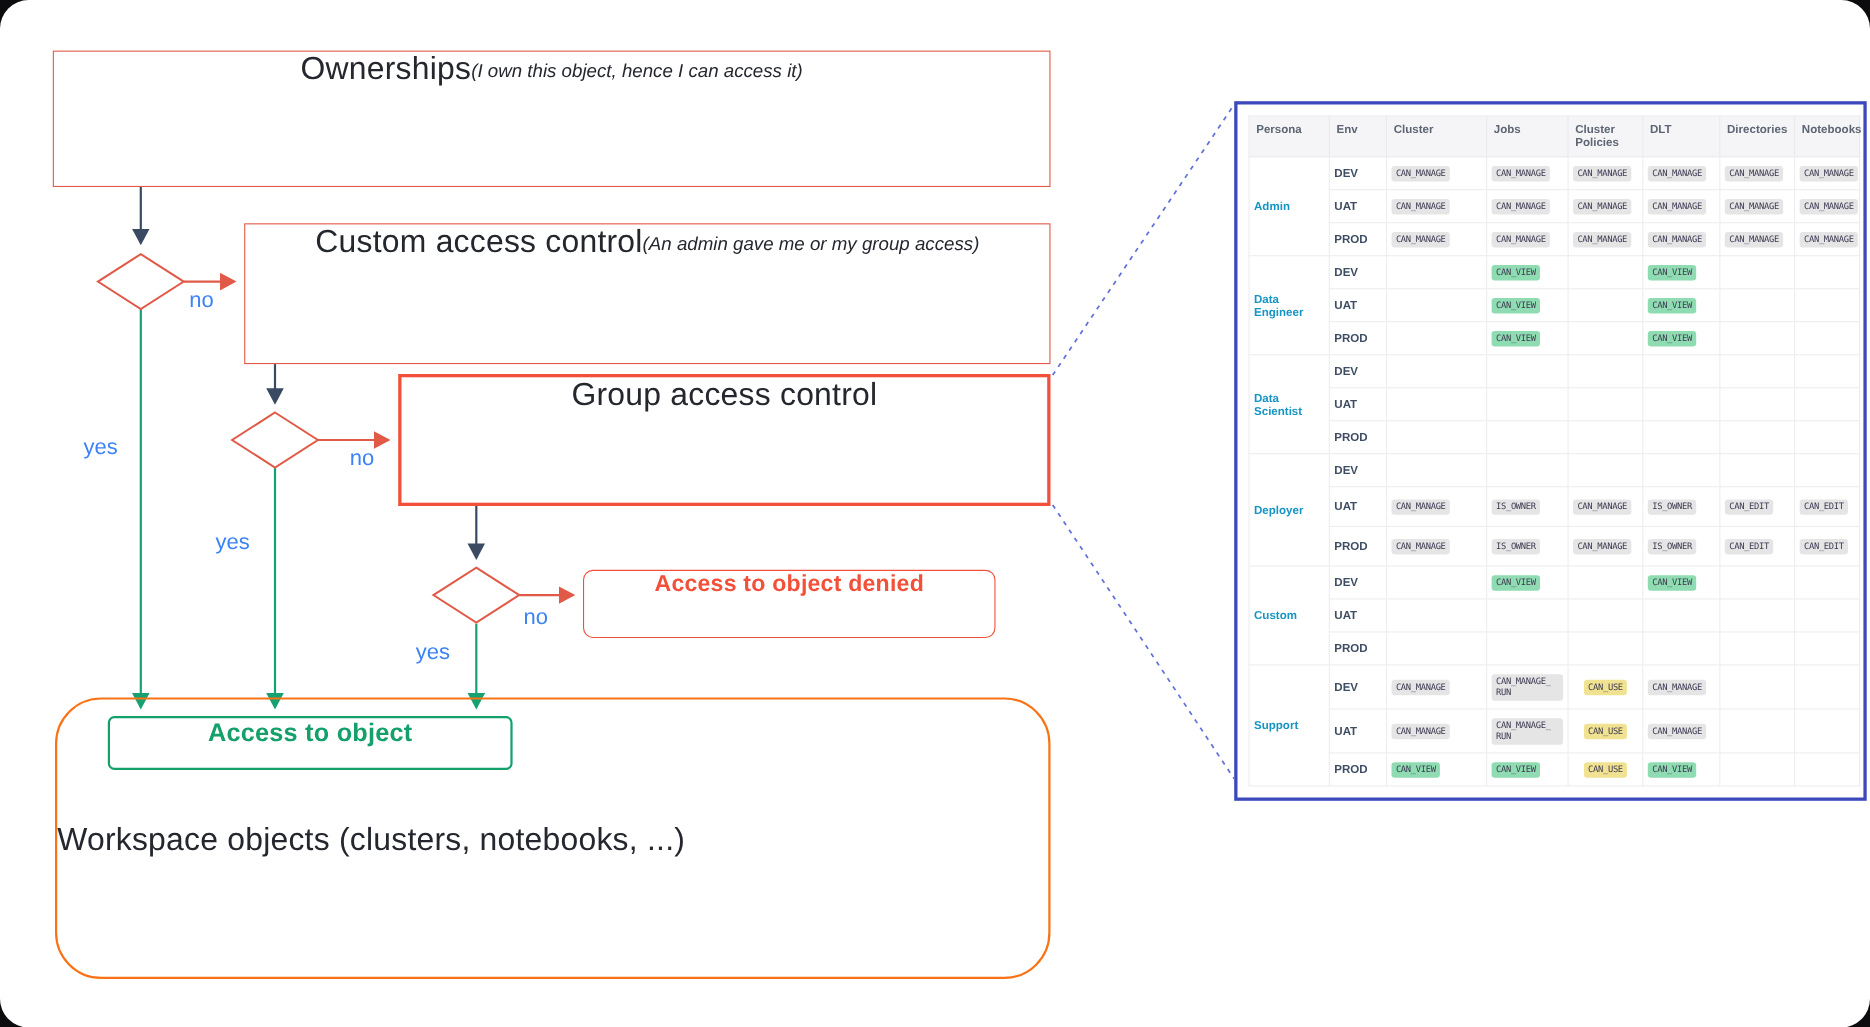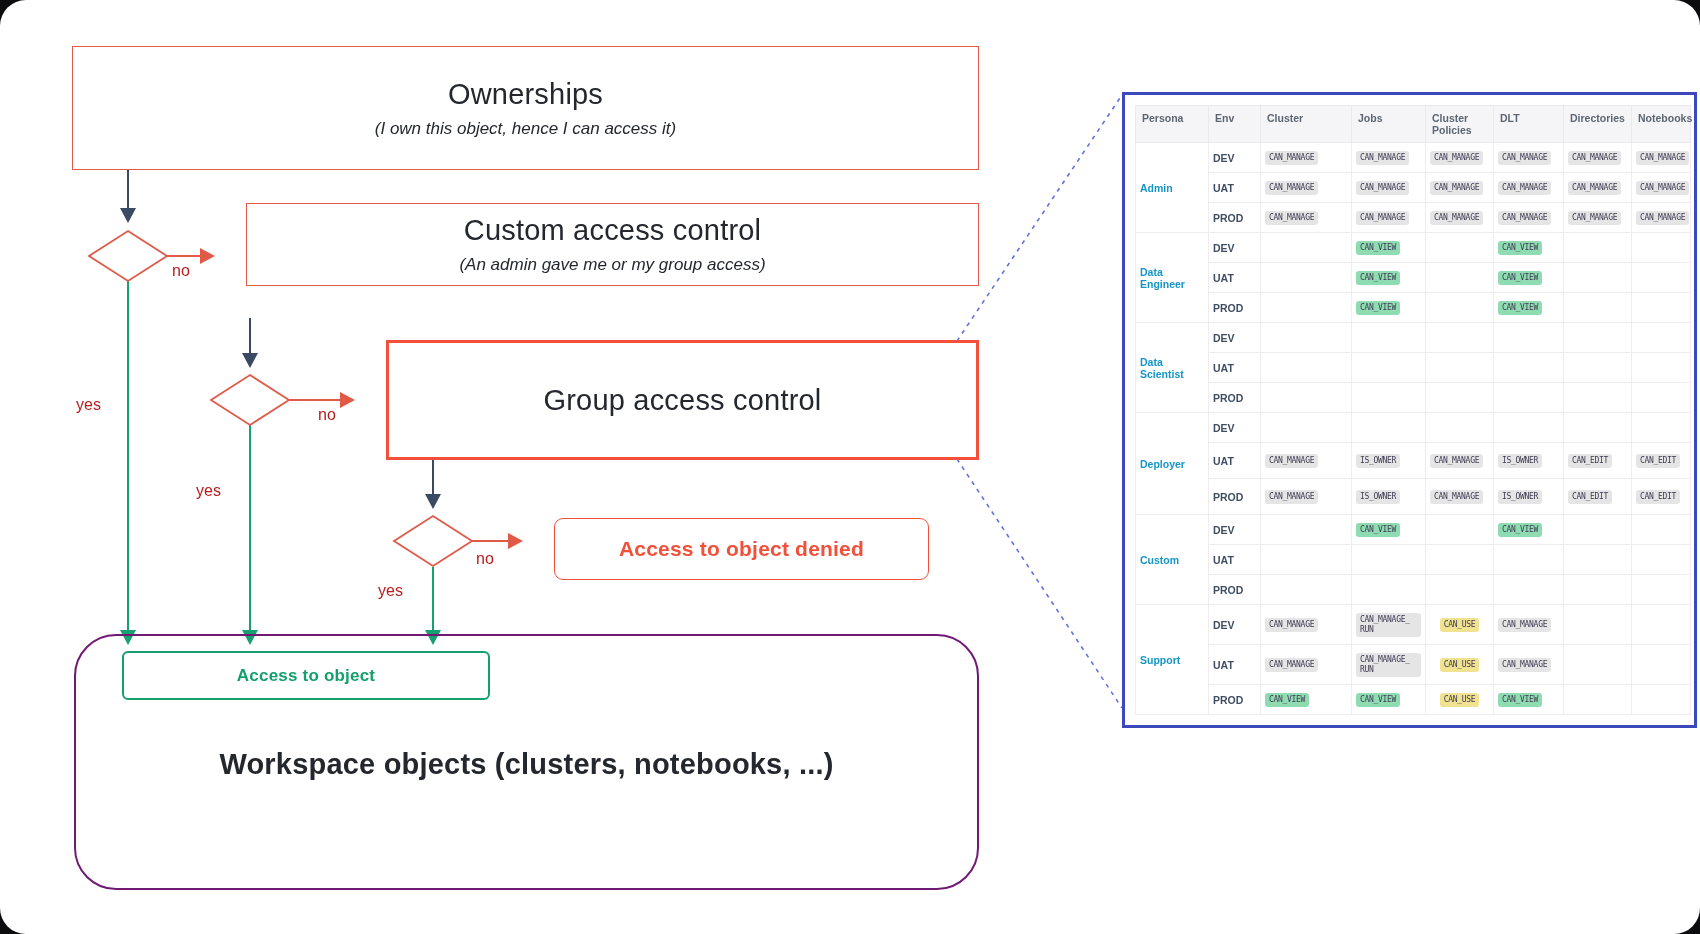--- a/index.html
+++ b/index.html
@@ -1,33 +1,33 @@
 <!DOCTYPE html>
 <html><head>
 <meta charset="utf-8">
 <style>
   html,body{margin:0;padding:0;background:#0c0c0e;font-family:"Liberation Sans",sans-serif;}
   #canvas{position:relative;width:1700px;height:934px;background:#ffffff;border-radius:26px;overflow:hidden;}
   svg.overlay{position:absolute;left:0;top:0;width:1700px;height:934px;pointer-events:none;}
 
   
-  .fbox{position:absolute;box-sizing:border-box;display:flex;flex-direction:column;align-items:center;justify-content:center;background:#fff;margin-left:24px;}
+  .fbox{position:absolute;box-sizing:border-box;display:flex;flex-direction:row;align-items:flex-start;justify-content:center;background:#fff;}
   .fbox .t1{font-size:29px;color:#24272e;letter-spacing:.2px;}
   .fbox .t2{font-size:17px;color:#24272e;font-style:italic;margin-top:8px;}
   #box-ownerships{left:48px;top:46px;width:907px;height:124px;border:1.6px solid #e05a47;}
-  #box-custom{left:222px;top:203px;width:733px;height:83px;border:1.6px solid #e05a47;}
+  #box-custom{left:222px;top:203px;width:733px;height:128px;border:1.6px solid #e05a47;}
   #box-group{left:362px;top:340px;width:593px;height:120px;border:3.5px solid #f2503a;}
   #box-denied{left:530px;top:518px;width:375px;height:62px;border:1.8px solid #f2503a;border-radius:9px;}
   #box-denied .t1{font-size:21px;font-weight:bold;color:#f2503a;}
   #box-access{left:98px;top:651px;width:368px;height:49px;border:2px solid #13a06b;border-radius:6px;background:#fff;z-index:3;}
-  #box-access .t1{font-size:17px;font-weight:bold;color:#13a06b;}
-  #box-workspace{left:50px;top:634px;width:905px;height:256px;border:2px solid #701a75;border-radius:42px;background:transparent;justify-content:flex-start;font-weight:bold;}
+  #box-access .t1{font-size:23px;font-weight:bold;color:#13a06b;}
+  #box-workspace{left:50px;top:634px;width:905px;height:256px;border:2px solid #f97316;border-radius:42px;background:transparent;justify-content:flex-start;}
   #box-workspace .t1{margin-top:112px;font-size:29px;}
 
-  .flabel{position:absolute;font-size:16px;color:#b91c1c;z-index:2;}
+  .flabel{position:absolute;font-size:20px;color:#3b82f6;z-index:2;}
 
   
   #perm-frame{position:absolute;left:1122px;top:92px;width:575px;box-sizing:border-box;border:3px solid #3c49bd;background:#fff;padding:10px;z-index:2;}
   table.perm{border-collapse:collapse;table-layout:fixed;width:555px;font-size:10.5px;}
   table.perm col.c-persona{width:73px;} table.perm col.c-env{width:52px;}
   table.perm col.c-clusters{width:91px;} table.perm col.c-jobs{width:74px;}
   table.perm col.c-cp{width:68px;} table.perm col.c-dlt{width:70px;}
   table.perm col.c-dir{width:68px;} table.perm col.c-nb{width:59px;}
   table.perm th{background:#f5f5f7;color:#5d6573;font-weight:bold;text-align:left;padding:6px 6px;border:1px solid #e9e9ee;height:34px;box-sizing:border-box;vertical-align:top;font-size:10.5px;margin-left:27px;}
   table.perm td{border:1px solid #ededf1;padding:2px 4px;height:30px;box-sizing:border-box;vertical-align:middle;background:#fff;}

